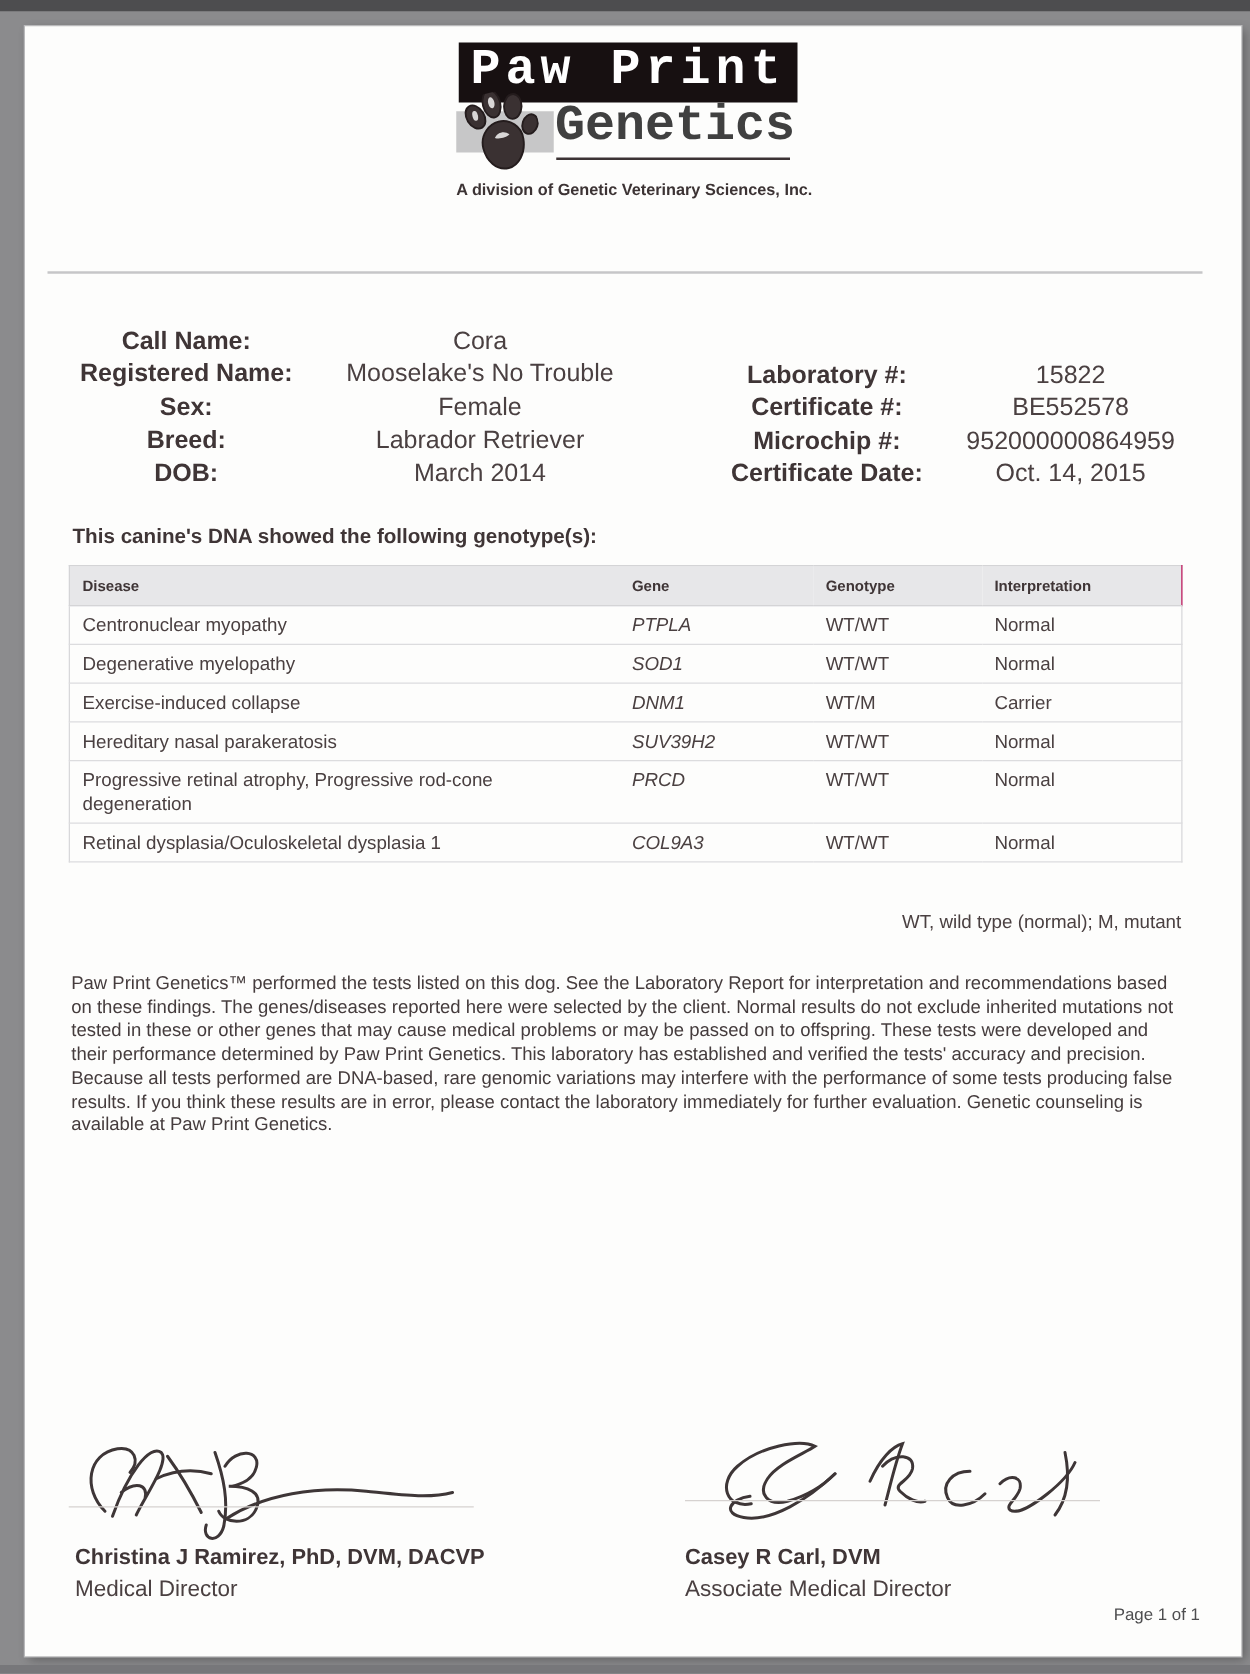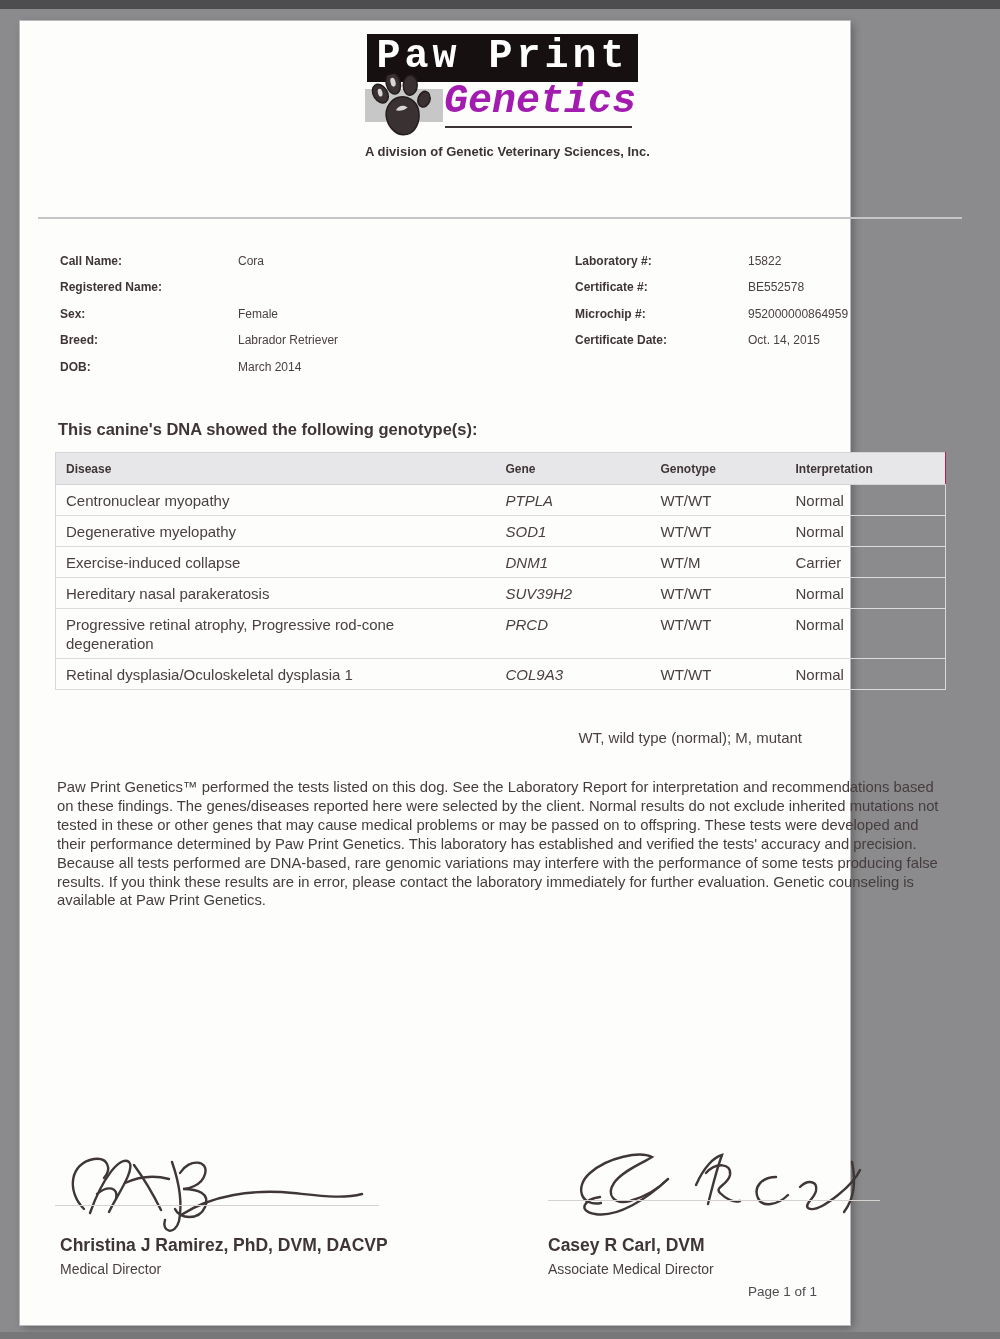--- a/index.html
+++ b/index.html
@@ -7,54 +7,53 @@
     width:1000px;height:1339px;position:relative;
     background:#87878a;
     font-family:"Liberation Sans","DejaVu Sans",sans-serif;
     color:#463c3d;
     -webkit-font-smoothing:antialiased;
   }
   .frame{position:absolute;inset:0;background:#8b8b8d;}
   .frame::before{content:"";position:absolute;left:0;top:0;right:0;height:9px;background:#4d4d4f;}
   .frame::after{content:"";position:absolute;left:0;bottom:0;right:0;height:7px;background:#77777a;}
   .page{
-    position:absolute;left:20px;top:21px;width:817px;height:1304px;
+    position:absolute;left:20px;top:21px;width:973px;height:1304px;
     background:#fdfdfc;
     box-shadow:0 0 0 1px #b9b9bb, 3px 3px 8px rgba(0,0,0,.3);
-    padding-left:13px;
   }
   
   .logo{position:absolute;left:340px;top:13px;width:300px;}
   .logo-top{
     margin-left:7px;width:271px;height:48px;background:#171011;color:#fff;
     font-family:"Liberation Mono","DejaVu Sans Mono",monospace;font-weight:bold;
     font-size:40px;letter-spacing:4px;text-align:center;line-height:46px;
   }
   .logo-mid{position:relative;height:46px;margin-top:1px;}
   .gray-band{position:absolute;left:5px;top:6px;width:78px;height:33px;background:#c7c7c8;}
   .paw{position:absolute;left:10px;top:-10px;width:62px;height:66px;transform:rotate(-14deg);}
   .logo-genetics{
     position:absolute;left:84px;top:-4px;
     font-family:"Liberation Mono","DejaVu Sans Mono",monospace;font-weight:bold;
-    font-size:40px;letter-spacing:0px;color:#a21caf;white-space:nowrap;font-style:italic;
+    font-size:40px;letter-spacing:0px;color:#404040;white-space:nowrap;
   }
   .logo-rule{margin-left:85px;width:187px;height:2px;background:#3c3334;margin-top:-3px;}
   .logo-tagline{
     margin-top:16px;margin-left:5px;width:276px;text-align:center;
     font-size:13px;font-weight:bold;color:#3c3334;white-space:nowrap;letter-spacing:0px;
   }
   
   .title-wrap{position:absolute;left:0;top:146px;width:100%;text-align:center;}
   .title{font-size:31px;font-weight:bold;color:#443a3b;letter-spacing:-0.2px;}
   .title sup{font-size:12px;font-weight:bold;position:relative;top:-4px;left:2px;}
   .title-rule{position:absolute;left:18px;top:196px;width:924px;height:2px;background:#c6c6c8;}
   
-  .info{position:absolute;top:227px;font-size:12px;line-height:26.4px;}
+  .info{position:absolute;top:239px;font-size:20px;line-height:26.4px;text-align:center;}
   .info-left{left:40px;width:470px;}
-  .info-right{left:555px;width:390px;}
+  .info-right{left:555px;width:390px;margin-top:27px;}
   .info-row{display:grid;}
   .info-left .info-row{grid-template-columns:178px 1fr;}
   .info-right .info-row{grid-template-columns:173px 1fr;}
   .lbl{font-weight:bold;color:#3f3536;}
   .val{color:#4a4041;}
   
   .results-heading{position:absolute;left:38px;top:399px;font-size:16.5px;font-weight:bold;color:#3f3536;}
   .results-table{
     position:absolute;left:35px;top:431px;width:890px;
     border-collapse:collapse;table-layout:fixed;
@@ -81,21 +80,21 @@
     font-size:14.8px;line-height:18.9px;color:#453c3d;
   }
   
   .sig-svg{position:absolute;}
   .sig-left{left:30px;top:1128px;}
   .sig-right{left:535px;top:1120px;}
   .sig-line{position:absolute;height:1px;background:#d6d2d0;}
   .sig-line-left{left:35px;top:1184px;width:324px;}
   .sig-line-right{left:528px;top:1179px;width:332px;}
   .sig-name{position:absolute;font-size:17.5px;font-weight:bold;color:#3f3536;}
-  .sig-title{position:absolute;font-size:14px;color:#4a4041;}
+  .sig-title{position:absolute;font-size:18px;color:#4a4041;}
   .sig-name-left{left:40px;top:1214px;}
   .sig-title-left{left:40px;top:1240px;}
   .sig-name-right{left:528px;top:1214px;}
   .sig-title-right{left:528px;top:1240px;}
   .page-number{position:absolute;right:33px;top:1263px;font-size:13.5px;color:#4d4d4f;}
 </style>
 </head>
 <body>
 
 <div class="frame">
@@ -127,20 +126,21 @@
 
     <div class="title-rule"></div>
 
     <div class="info info-left">
       <div class="info-row">
         <span class="lbl">Call Name:</span>
         <span class="val">Cora</span>
       </div>
       <div class="info-row">
         <span class="lbl">Registered Name:</span>
+        <span class="val">Mooselake's No Trouble</span>
       </div>
       <div class="info-row">
         <span class="lbl">Sex:</span>
         <span class="val">Female</span>
       </div>
       <div class="info-row">
         <span class="lbl">Breed:</span>
         <span class="val">Labrador Retriever</span>
       </div>
       <div class="info-row">

